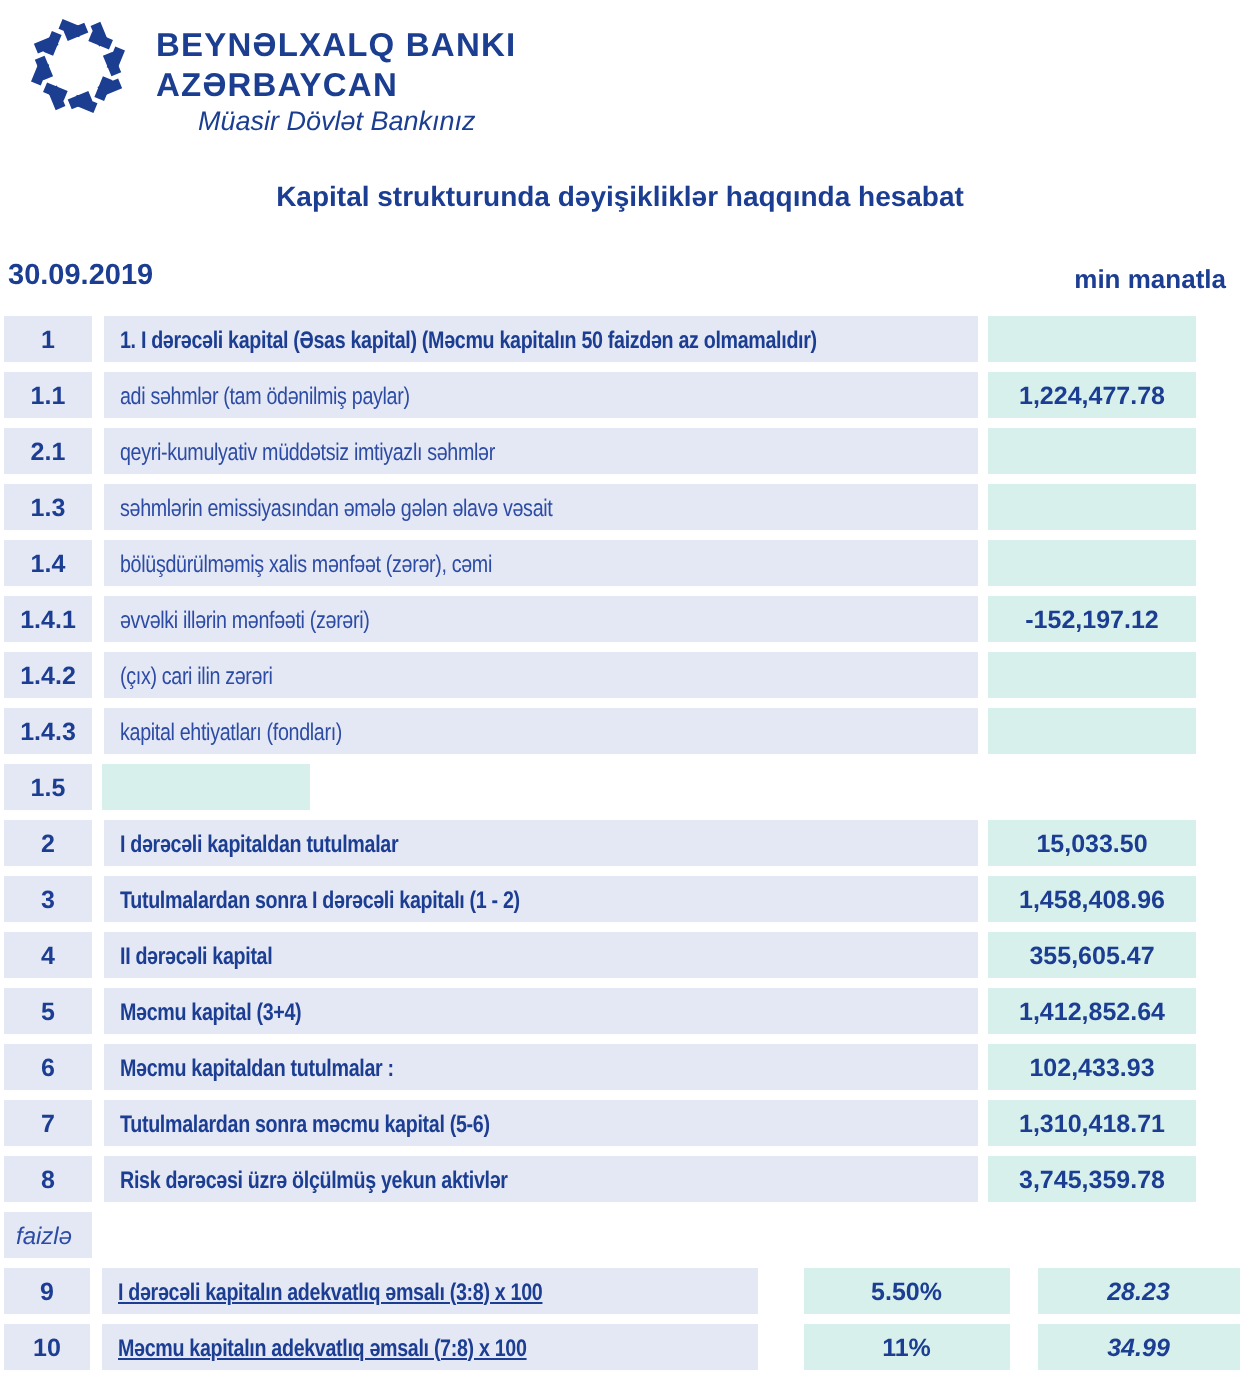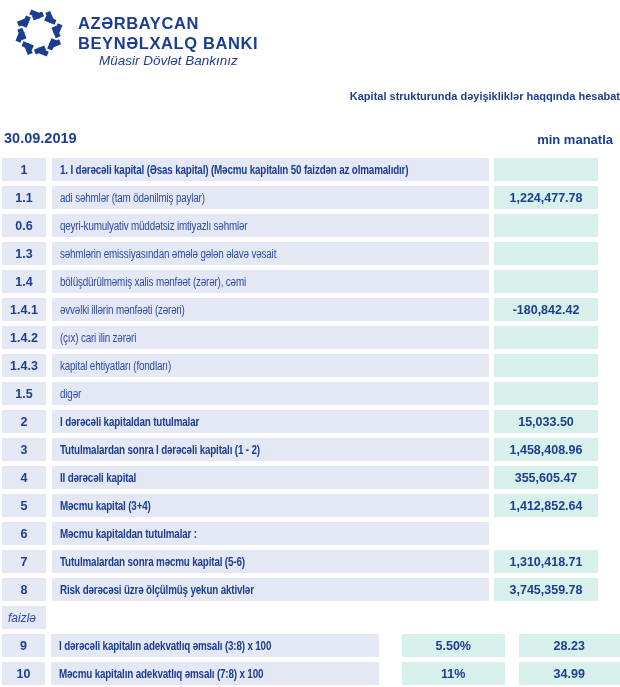--- a/index.html
+++ b/index.html
@@ -24,21 +24,21 @@
     position:absolute;left:78px;top:14px;
     font-weight:700;font-size:16.5px;letter-spacing:.6px;line-height:1.2;
     color:var(--brand);
   }
   .tagline{
     position:absolute;left:78px;top:53px;
     font-style:italic;font-size:13.5px;color:var(--brand);margin-left:21px;
   }
   .report-title{
     position:absolute;left:0;top:90px;width:100%;
-    text-align:right;font-weight:700;font-size:11px;
+    text-align:center;font-weight:700;font-size:14px;
   }
   .meta-date{position:absolute;left:4px;top:130px;font-weight:700;font-size:14.5px;text-align:center;}
   .meta-unit{position:absolute;right:7px;top:132px;font-weight:700;font-size:13px;}
   .table{position:absolute;left:0;top:158px;width:620px;}
   .trow{display:flex;height:23px;margin-bottom:5px;align-items:stretch;}
   .cno{
     margin-left:2px;width:44px;background:var(--lav);
     display:flex;align-items:center;justify-content:center;
     font-weight:700;font-size:12.5px;
   }
@@ -52,48 +52,48 @@
     transform:scaleX(.82);transform-origin:0 50%;
     letter-spacing:-.2px;
   }
   .trow.bold .clabel{font-weight:700;color:var(--blue);}
   .trow:not(.bold) .clabel{font-weight:400;color:var(--sub-blue);}
   .cvalue{
     margin-left:5px;width:104px;background:var(--mint);
     display:flex;align-items:center;justify-content:center;
     font-weight:700;font-size:12.5px;
   }
-  .trow.has-pct .clabel{width:336px;}
+  .trow.has-pct .clabel{width:336px;text-decoration:underline;}
   .cpct{
     margin-left:23px;width:105px;background:var(--mint);
     display:flex;align-items:center;justify-content:center;
     font-weight:700;font-size:12.5px;
   }
-  .trow.has-pct .cvalue{margin-left:14px;}
+  .trow.has-pct .cvalue{margin-left:14px;font-style:italic;}
   .csection{
     margin-left:2px;width:44px;background:var(--lav);
     display:flex;align-items:center;padding-left:6px;
     font-style:italic;font-weight:400;font-size:12px;color:var(--sub-blue);
   }
 </style>
 </head>
 <body>
 
 <div class="page">
 
   <svg class="logo" viewBox="0 0 100 100" aria-hidden="true">
     <g fill="none" stroke="#1b3e91" stroke-width="8.5">
       <rect x="24" y="24" width="52" height="52" transform="rotate(22.5 50 50)" stroke-dasharray="18 8" stroke="#1b3e91"></rect>
       <rect x="24" y="24" width="52" height="52" transform="rotate(67.5 50 50)" stroke-dasharray="18 8" stroke="#1b3e91"></rect>
     </g>
   </svg>
 
   <div class="bank-name">
+    <div>BEYNƏLXALQ BANKI</div>
     <div>AZƏRBAYCAN</div>
-    <div>BEYNƏLXALQ BANKI</div>
   </div>
 
   <div class="tagline">Müasir Dövlət Bankınız</div>
 
   <div class="report-title">Kapital strukturunda dəyişikliklər haqqında hesabat</div>
 
   <div class="meta-date">30.09.2019</div>
   <div class="meta-unit">min manatla</div>
 
   <div class="table">
@@ -105,21 +105,21 @@
         <div class="cvalue"></div>
       </div>
       <div class="trow">
         <div class="cno">1.1</div>
         <div class="clabel">
           <span class="tx">adi səhmlər (tam ödənilmiş paylar)</span>
         </div>
         <div class="cvalue">1,224,477.78</div>
       </div>
       <div class="trow">
-        <div class="cno">0.6</div>
+        <div class="cno">2.1</div>
         <div class="clabel">
           <span class="tx">qeyri-kumulyativ müddətsiz imtiyazlı səhmlər</span>
         </div>
         <div class="cvalue"></div>
       </div>
       <div class="trow">
         <div class="cno">1.3</div>
         <div class="clabel">
           <span class="tx">səhmlərin emissiyasından əmələ gələn  əlavə vəsait</span>
         </div>
@@ -130,41 +130,38 @@
         <div class="clabel">
           <span class="tx">bölüşdürülməmiş xalis mənfəət (zərər), cəmi</span>
         </div>
         <div class="cvalue"></div>
       </div>
       <div class="trow">
         <div class="cno">1.4.1</div>
         <div class="clabel">
           <span class="tx">əvvəlki illərin mənfəəti (zərəri)</span>
         </div>
-        <div class="cvalue">-180,842.42</div>
+        <div class="cvalue">-152,197.12</div>
       </div>
       <div class="trow">
         <div class="cno">1.4.2</div>
         <div class="clabel">
           <span class="tx">(çıx) cari ilin zərəri</span>
         </div>
         <div class="cvalue"></div>
       </div>
       <div class="trow">
         <div class="cno">1.4.3</div>
         <div class="clabel">
           <span class="tx">kapital ehtiyatları (fondları)</span>
         </div>
         <div class="cvalue"></div>
       </div>
       <div class="trow">
         <div class="cno">1.5</div>
-        <div class="clabel">
-          <span class="tx">digər</span>
-        </div>
         <div class="cvalue"></div>
       </div>
       <div class="trow bold">
         <div class="cno">2</div>
         <div class="clabel">
           <span class="tx">I dərəcəli kapitaldan  tutulmalar</span>
         </div>
         <div class="cvalue">15,033.50</div>
       </div>
       <div class="trow bold">
@@ -186,20 +183,21 @@
         <div class="clabel">
           <span class="tx">Məcmu kapital (3+4)</span>
         </div>
         <div class="cvalue">1,412,852.64</div>
       </div>
       <div class="trow bold">
         <div class="cno">6</div>
         <div class="clabel">
           <span class="tx">Məcmu kapitaldan tutulmalar :</span>
         </div>
+        <div class="cvalue">102,433.93</div>
       </div>
       <div class="trow bold">
         <div class="cno">7</div>
         <div class="clabel">
           <span class="tx">Tutulmalardan sonra məcmu kapital (5-6)</span>
         </div>
         <div class="cvalue">1,310,418.71</div>
       </div>
       <div class="trow bold">
         <div class="cno">8</div>

